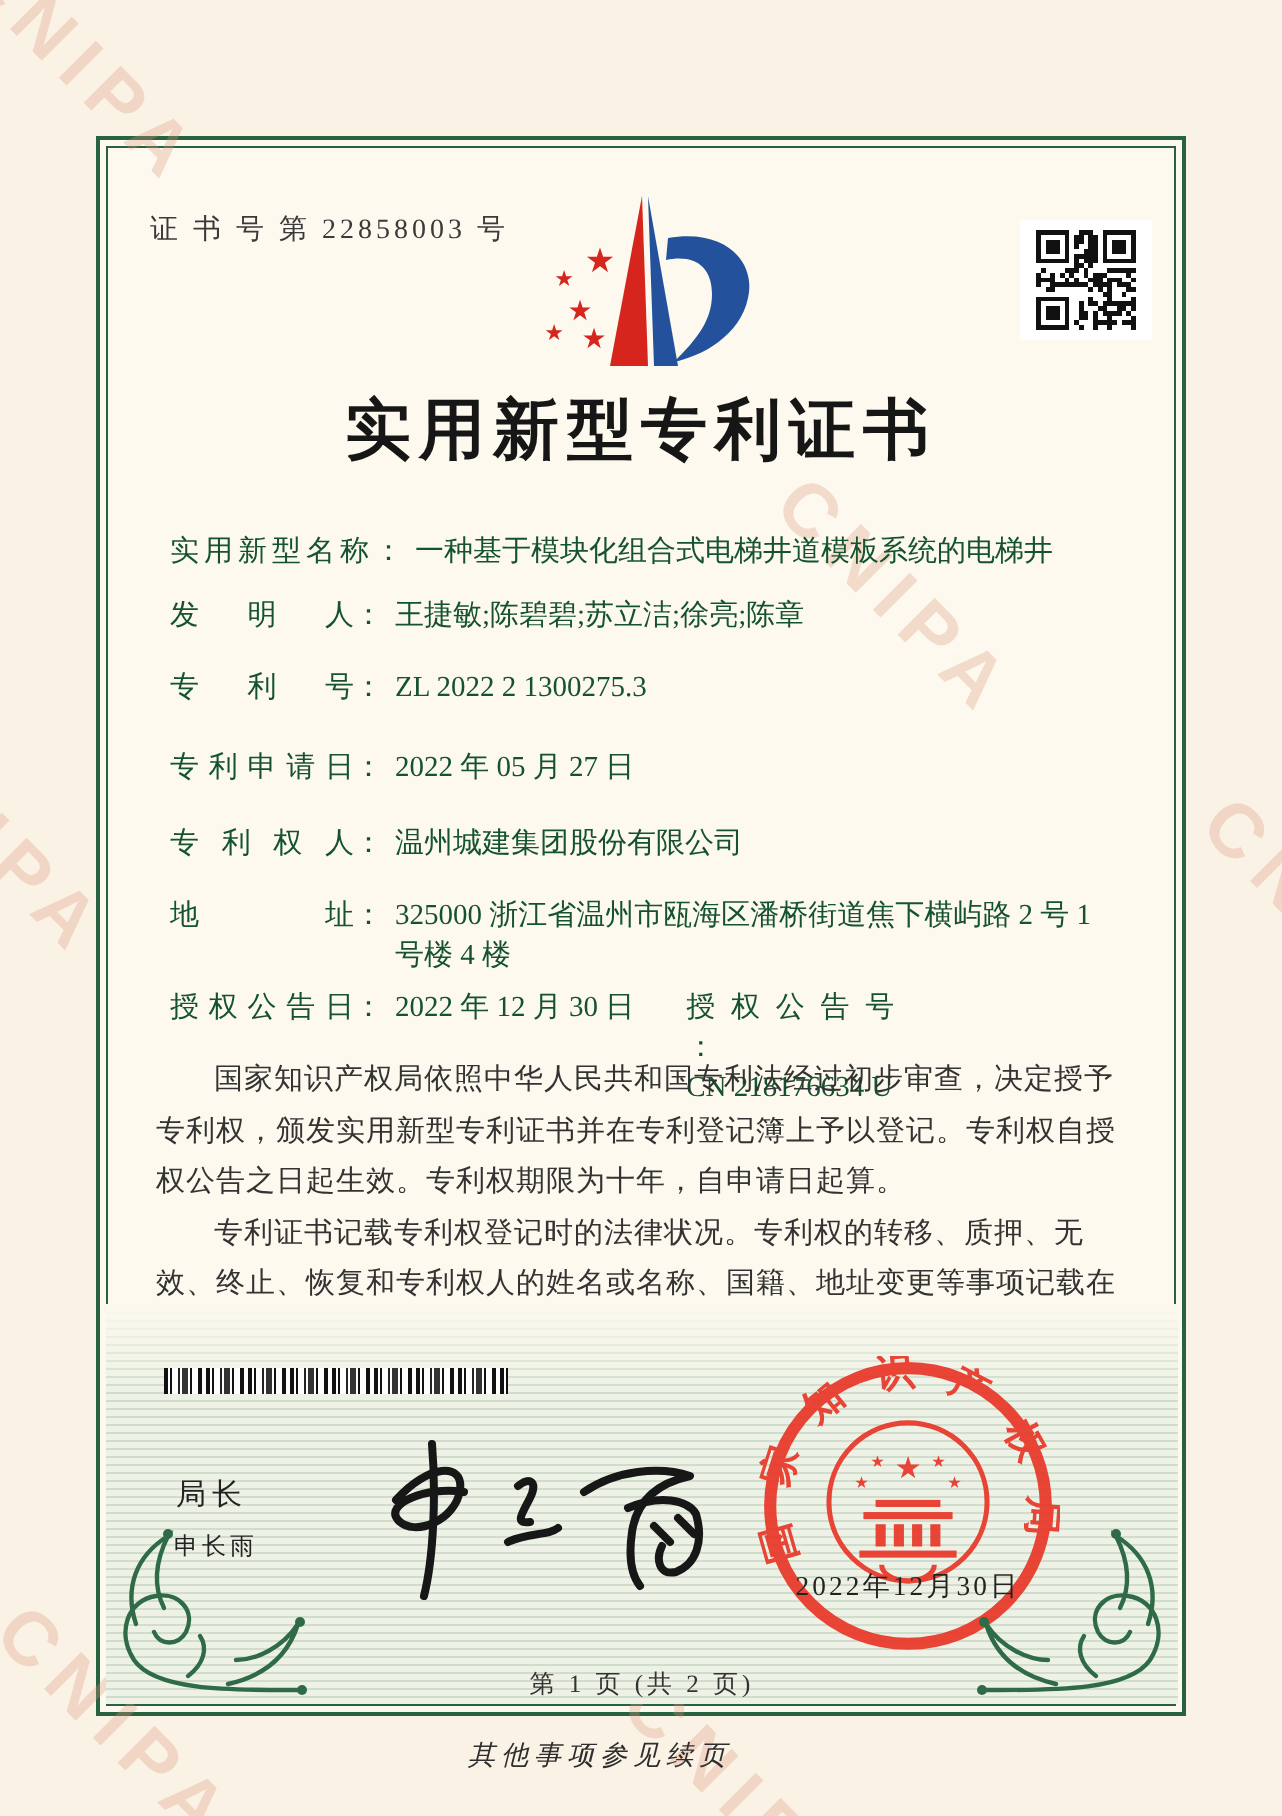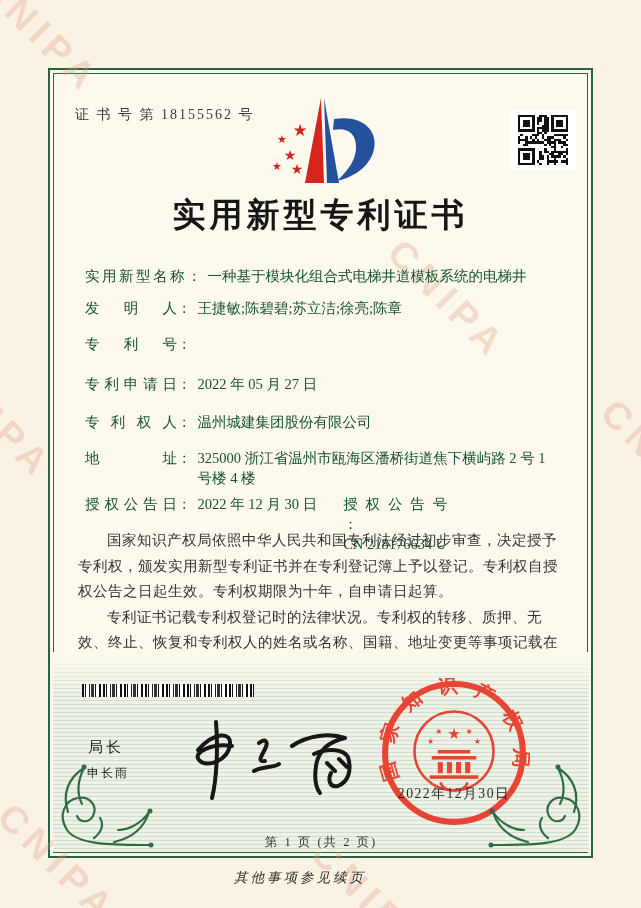--- a/index.html
+++ b/index.html
@@ -88,21 +88,21 @@
 <div class="wm" style="left:585px;top:438px;">CNIPA</div>
 <div class="wm" style="left:-18px;top:842px;">CNIPA</div>
 <div class="wm" style="left:295px;top:878px;">CNIPA</div>
 
 <div class="frame">
   <div class="frame-inner"></div>
 </div>
 
 <div class="content">
 
-  <div class="cert-no">证 书 号 第 18155562 号</div>
+  <div class="cert-no">证 书 号 第 22858003 号</div>
 
   <svg class="logo" width="140" height="105" viewBox="0 0 140 105">
     <g fill="#d6251d" font-family="DejaVu Sans, sans-serif" text-anchor="middle">
       <text x="48" y="50" font-size="17">★</text>
       <text x="30" y="57" font-size="11">★</text>
       <text x="38" y="74" font-size="14">★</text>
       <text x="25" y="84" font-size="11">★</text>
       <text x="45" y="88" font-size="14">★</text>
     </g>
     <path d="M69,12 L72,97 L53,97 Z" fill="#d6251d"></path>
@@ -267,20 +267,21 @@
       <span class="val">一种基于模块化组合式电梯井道模板系统的电梯井</span>
     </div>
     <div class="row r2">
       <span class="lbl">发明人</span>
         <span class="colon">：</span>
       <span class="val">王捷敏;陈碧碧;苏立洁;徐亮;陈章</span>
     </div>
     <div class="row r3">
       <span class="lbl">专利号</span>
         <span class="colon">：</span>
+      <span class="val">ZL 2022 2 1300275.3</span>
     </div>
     <div class="row r4">
       <span class="lbl">专利申请日</span>
         <span class="colon">：</span>
       <span class="val">2022 年 05 月 27 日</span>
     </div>
     <div class="row r5">
       <span class="lbl">专利权人</span>
         <span class="colon">：</span>
       <span class="val">温州城建集团股份有限公司</span>

